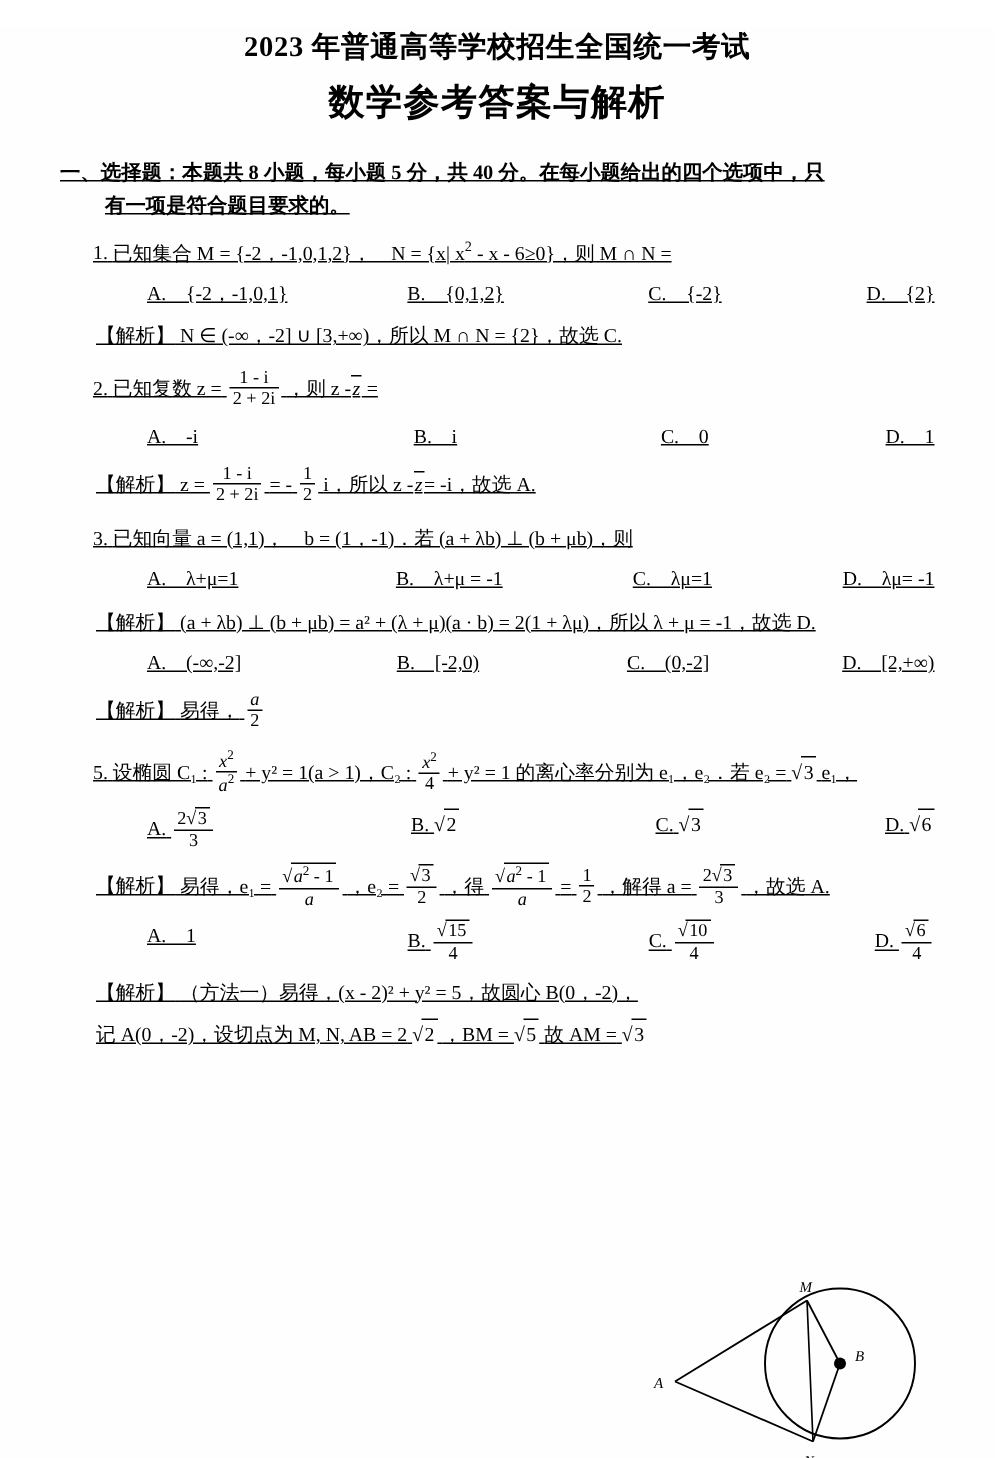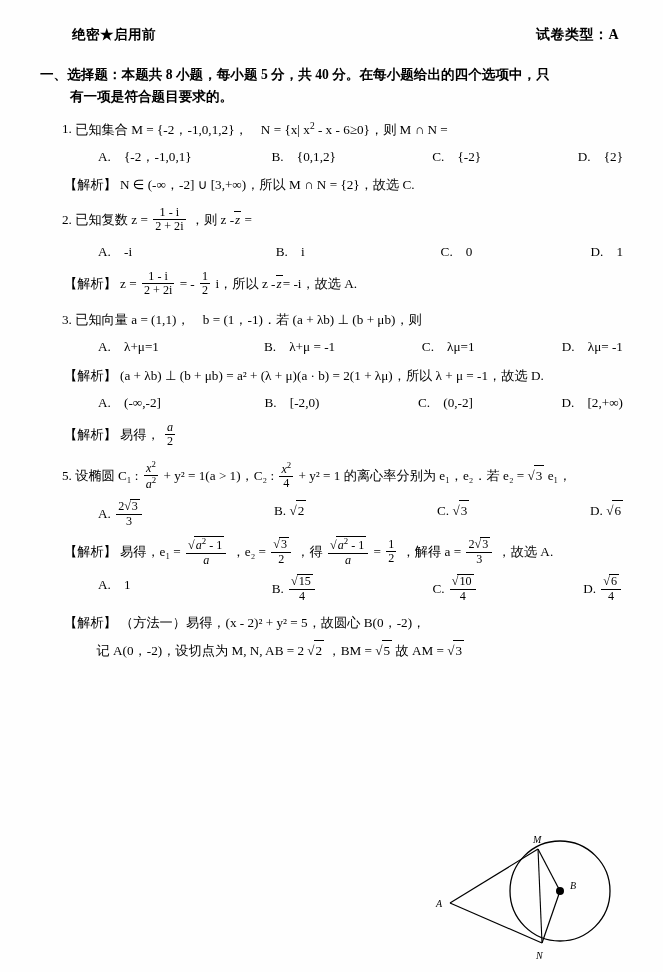--- a/index.html
+++ b/index.html
@@ -49,20 +49,21 @@
     text-align: center;
     font-size: 24px;
     font-weight: bold;
     margin-top: 8px;
     letter-spacing: 1px;
   }
   .body {
     padding: 10px 40px 0 36px;
     font-size: 13.2px;
     line-height: 1.55;
+    text-decoration: underline;
   }
   .sec-head {
     font-weight: bold;
     font-size: 13.6px;
     margin-top: 10px;
     text-indent: 0;
     padding-left: 4px;
   }
   .sec-head-2 {
     font-weight: bold;
@@ -144,25 +145,23 @@
     bottom: 6px;
     width: 215px;
     height: 135px;
   }
 </style>
 </head>
 <body>
 
 <div class="page">
 
-  <div class="header-row">
-    <div class="header-left">绝密★启用前</div>
-    <div class="header-right">试卷类型：A</div>
-  </div>
-
+
+  <div class="title1">2023 年普通高等学校招生全国统一考试</div>
+  <div class="title2">数学参考答案与解析</div>
 
   <div class="body">
 
     <div class="sec-head">一、选择题：本题共 8 小题，每小题 5 分，共 40 分。在每小题给出的四个选项中，只</div>
     <div class="sec-head-2">有一项是符合题目要求的。</div>
 
     <div class="q">
       <span>1.</span>
       <span>
         <span>已知集合 M = {-2，-1,0,1,2}，　N = {x| x</span><sup>2</sup><span> - x - 6≥0}，则 M ∩ N =</span>
@@ -292,21 +291,21 @@
       </span>
       <span class="opt">
         <span>D.</span>
         <span class="frac"><span class="num"><span class="sqrt"><span class="rad">√</span><span class="bar">6</span></span></span><span class="den">4</span></span>
       </span>
     </div>
     <div class="sol" style="max-width:400px;">
       <span>【解析】</span>
       <span>（方法一）易得，(x - 2)² + y² = 5，故圆心 B(0，-2)，</span>
     </div>
-    <div class="sol-cont" style="max-width:400px;text-align:right;">
+    <div class="sol-cont" style="max-width:400px;">
       <span>记 A(0，-2)，设切点为 M, N, AB = 2</span>
       <span class="sqrt"><span class="rad">√</span><span class="bar">2</span></span>
       <span>，BM =</span>
       <span class="sqrt"><span class="rad">√</span><span class="bar">5</span></span>
       <span>故 AM =</span>
       <span class="sqrt"><span class="rad">√</span><span class="bar">3</span></span>
     </div>
 
   </div>
 

